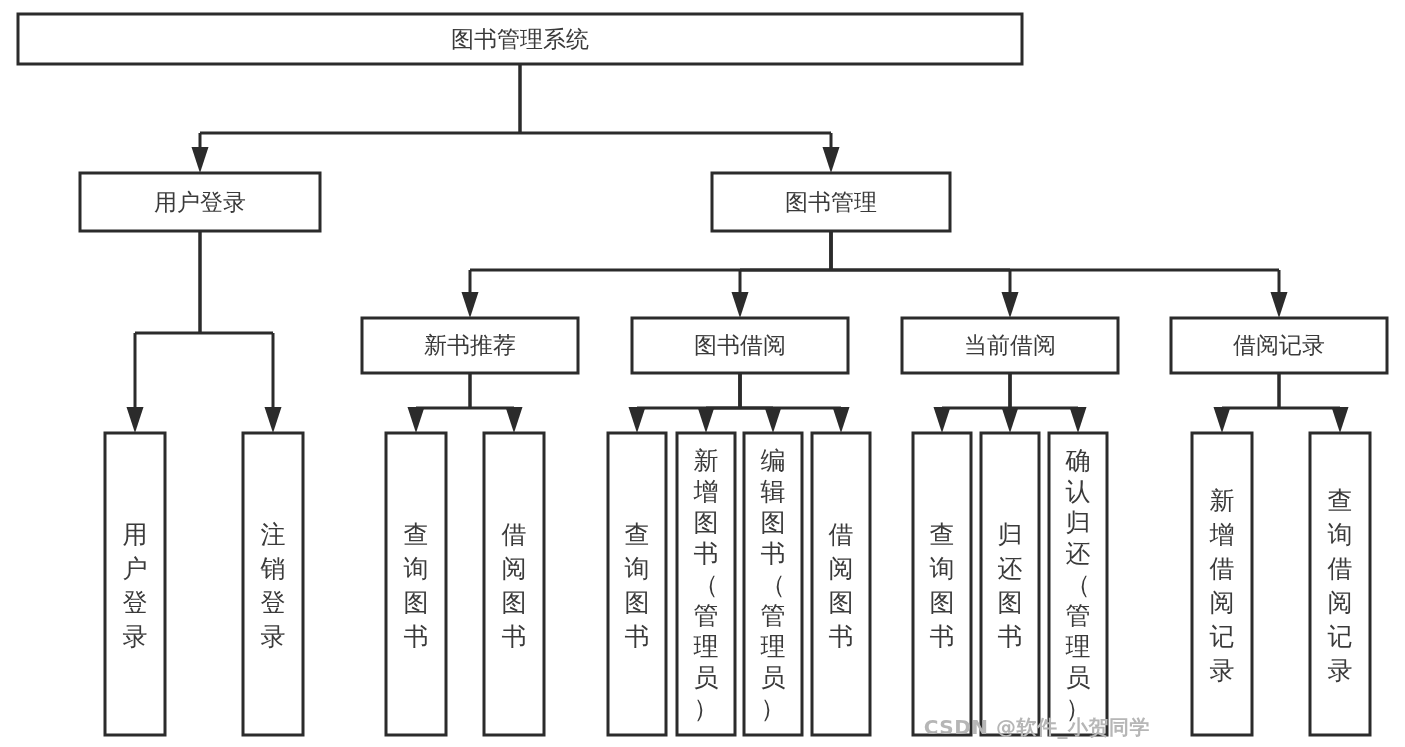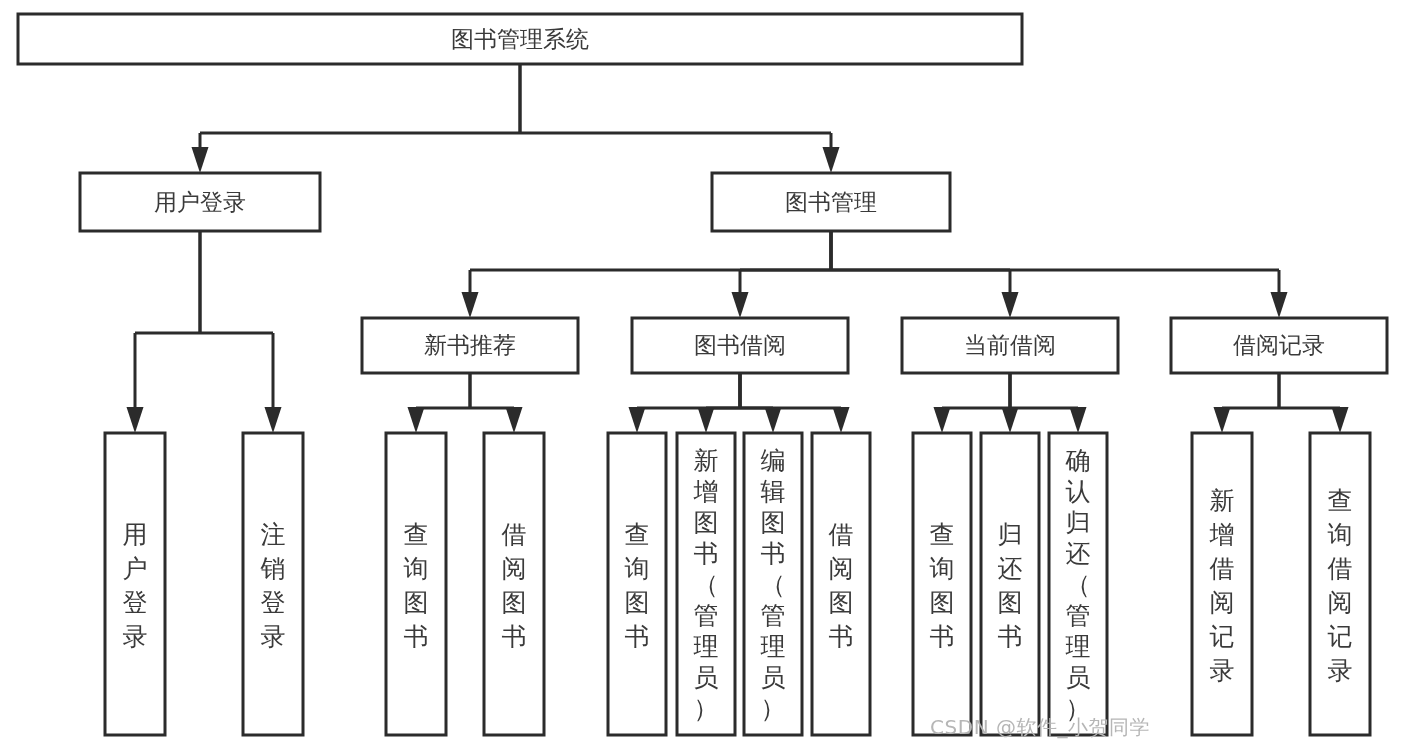--- a/index.html
+++ b/index.html
@@ -59,20 +59,21 @@
   .watermark-text {
     position: absolute;
     right: 10px;
     bottom: 6px;
     font-family: "DejaVu Sans", "Liberation Sans", sans-serif;
     font-size: 20px;
     color: #b6b6b6;
     white-space: nowrap;
     letter-spacing: 0.5px;
     pointer-events: none;
+    font-weight: bold;
   }
 </style>
 </head>
 <body>
 
 <div id="diagram-root">
   <svg class="tree" viewBox="0 0 1405 747" xmlns="http://www.w3.org/2000/svg">
     <g id="edge-layer">
         <g>
           <path class="connector" d="M 520 64 L 520 133"></path>

